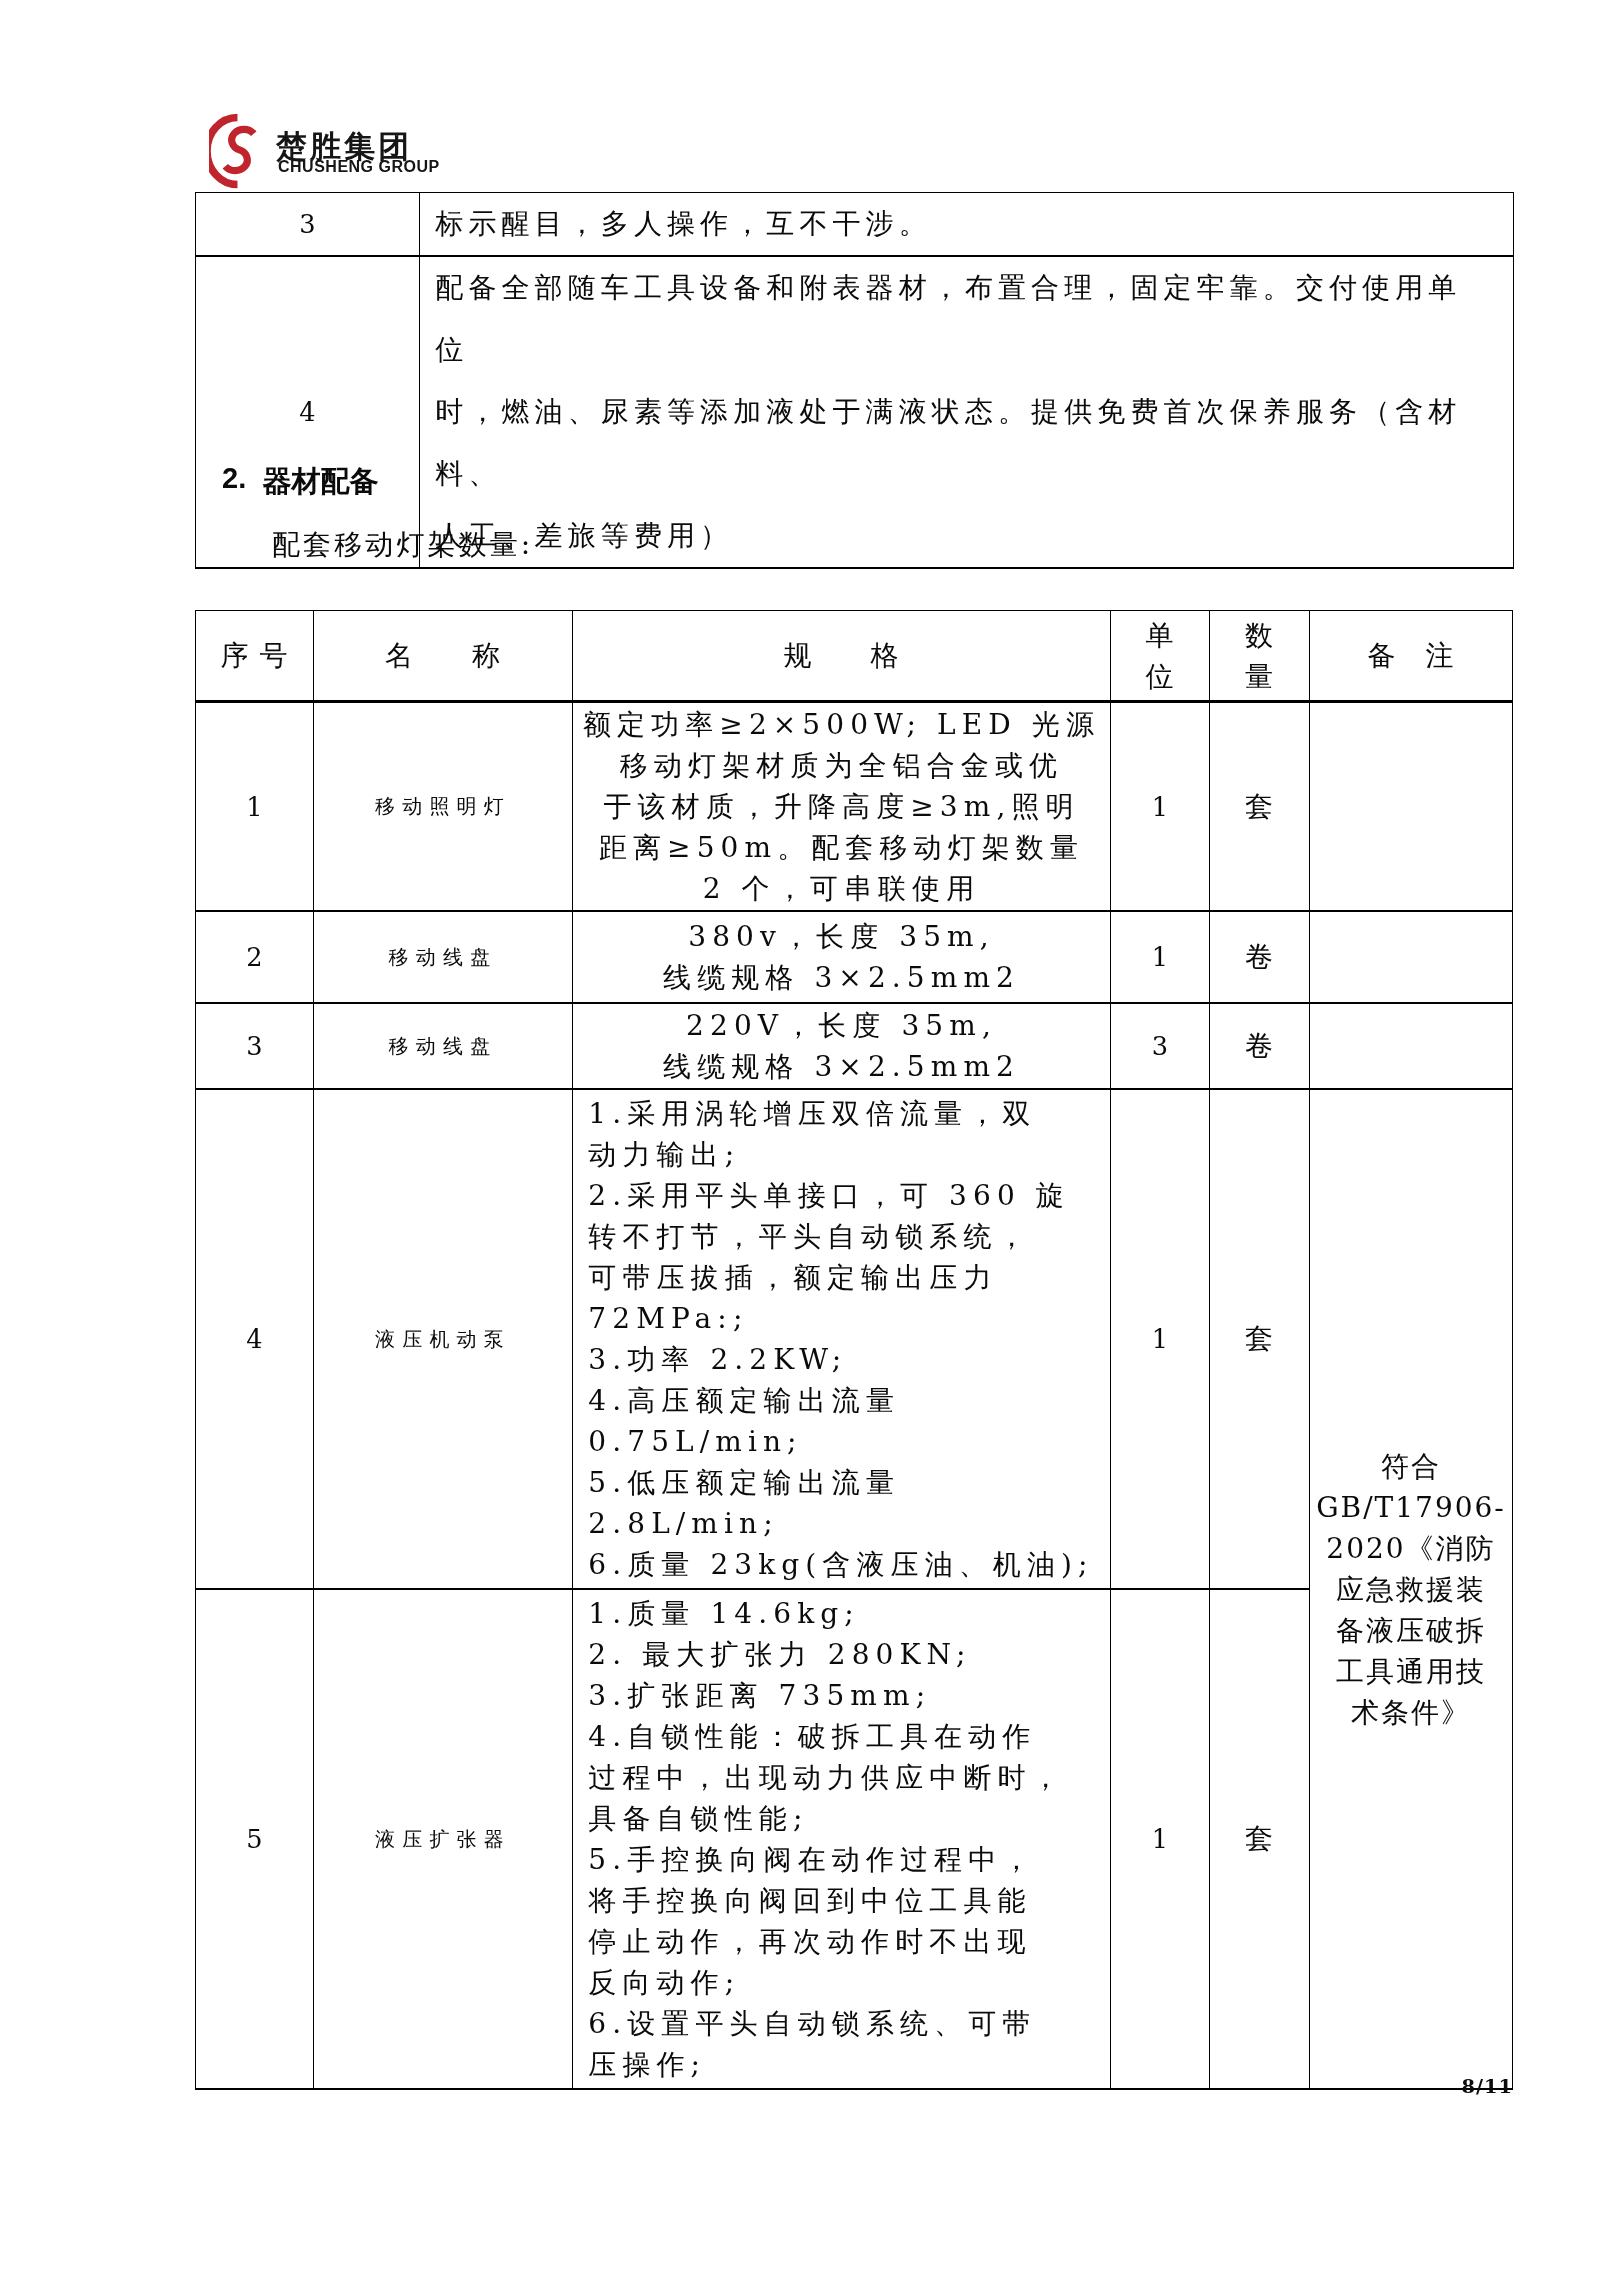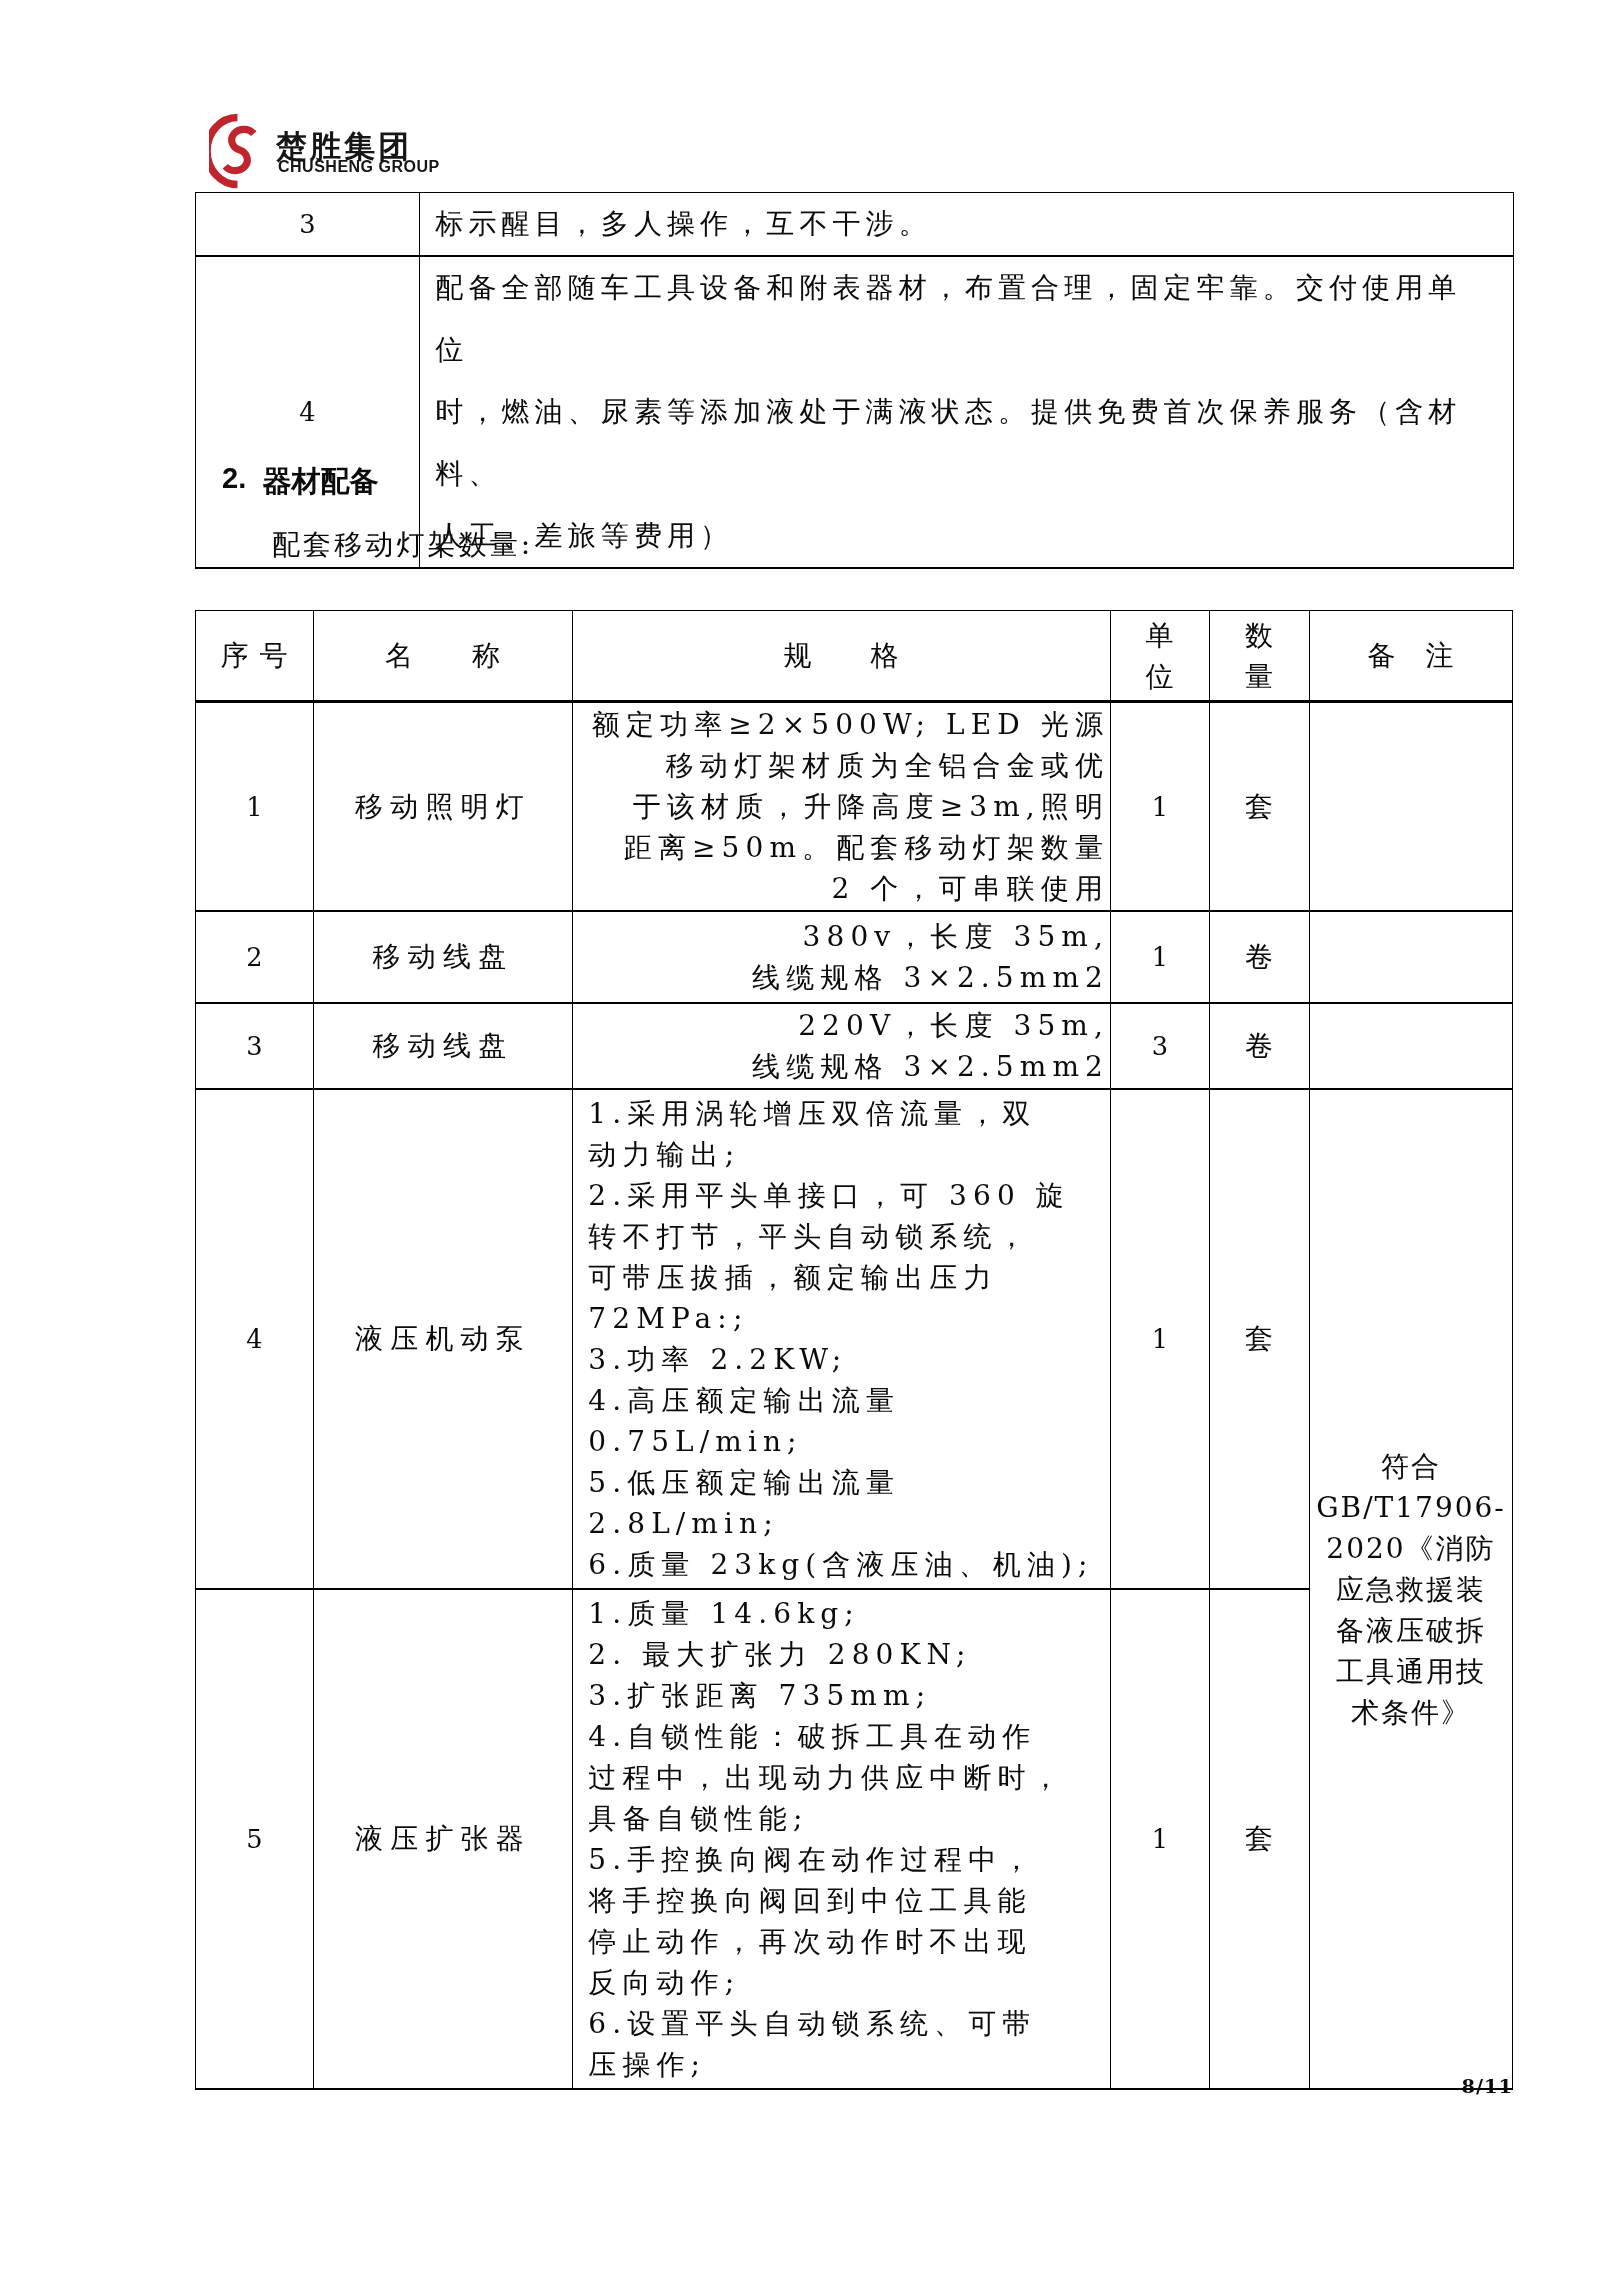--- a/index.html
+++ b/index.html
@@ -52,23 +52,23 @@
     font-size:28px;letter-spacing:3.1px;white-space:nowrap;
   }
 
   .t2{position:absolute;left:195px;top:610px;width:1318px;}
   .t2 td{border-bottom-width:2.6px;}
   .t2 .hdr{
     text-align:center;font-size:28px;letter-spacing:1px;line-height:41px;
     border-bottom-width:3.1px;
   }
   .t2 .seq{text-align:center;font-size:25.6px;}
-  .t2 .name{text-align:center;font-size:28px;letter-spacing:7.2px;}
+  .t2 .name{text-align:center;font-size:20px;letter-spacing:7.2px;}
   .t2 .spec{font-size:28px;letter-spacing:6.1px;line-height:41px;}
-  .t2 .spec-center{text-align:right;}
+  .t2 .spec-center{text-align:center;}
   .t2 .spec-left{text-align:left;padding:3.1px 11.2px 3.1px 15.3px;}
   .t2 .unit{text-align:center;font-size:25.6px;}
   .t2 .qty{text-align:center;font-size:28px;letter-spacing:1px;}
   .t2 .remark{
     text-align:center;font-size:28px;letter-spacing:2px;line-height:41px;
     padding:0 3.1px;
   }
 
   .footer{
     position:absolute;left:195px;top:2075px;width:1318px;

